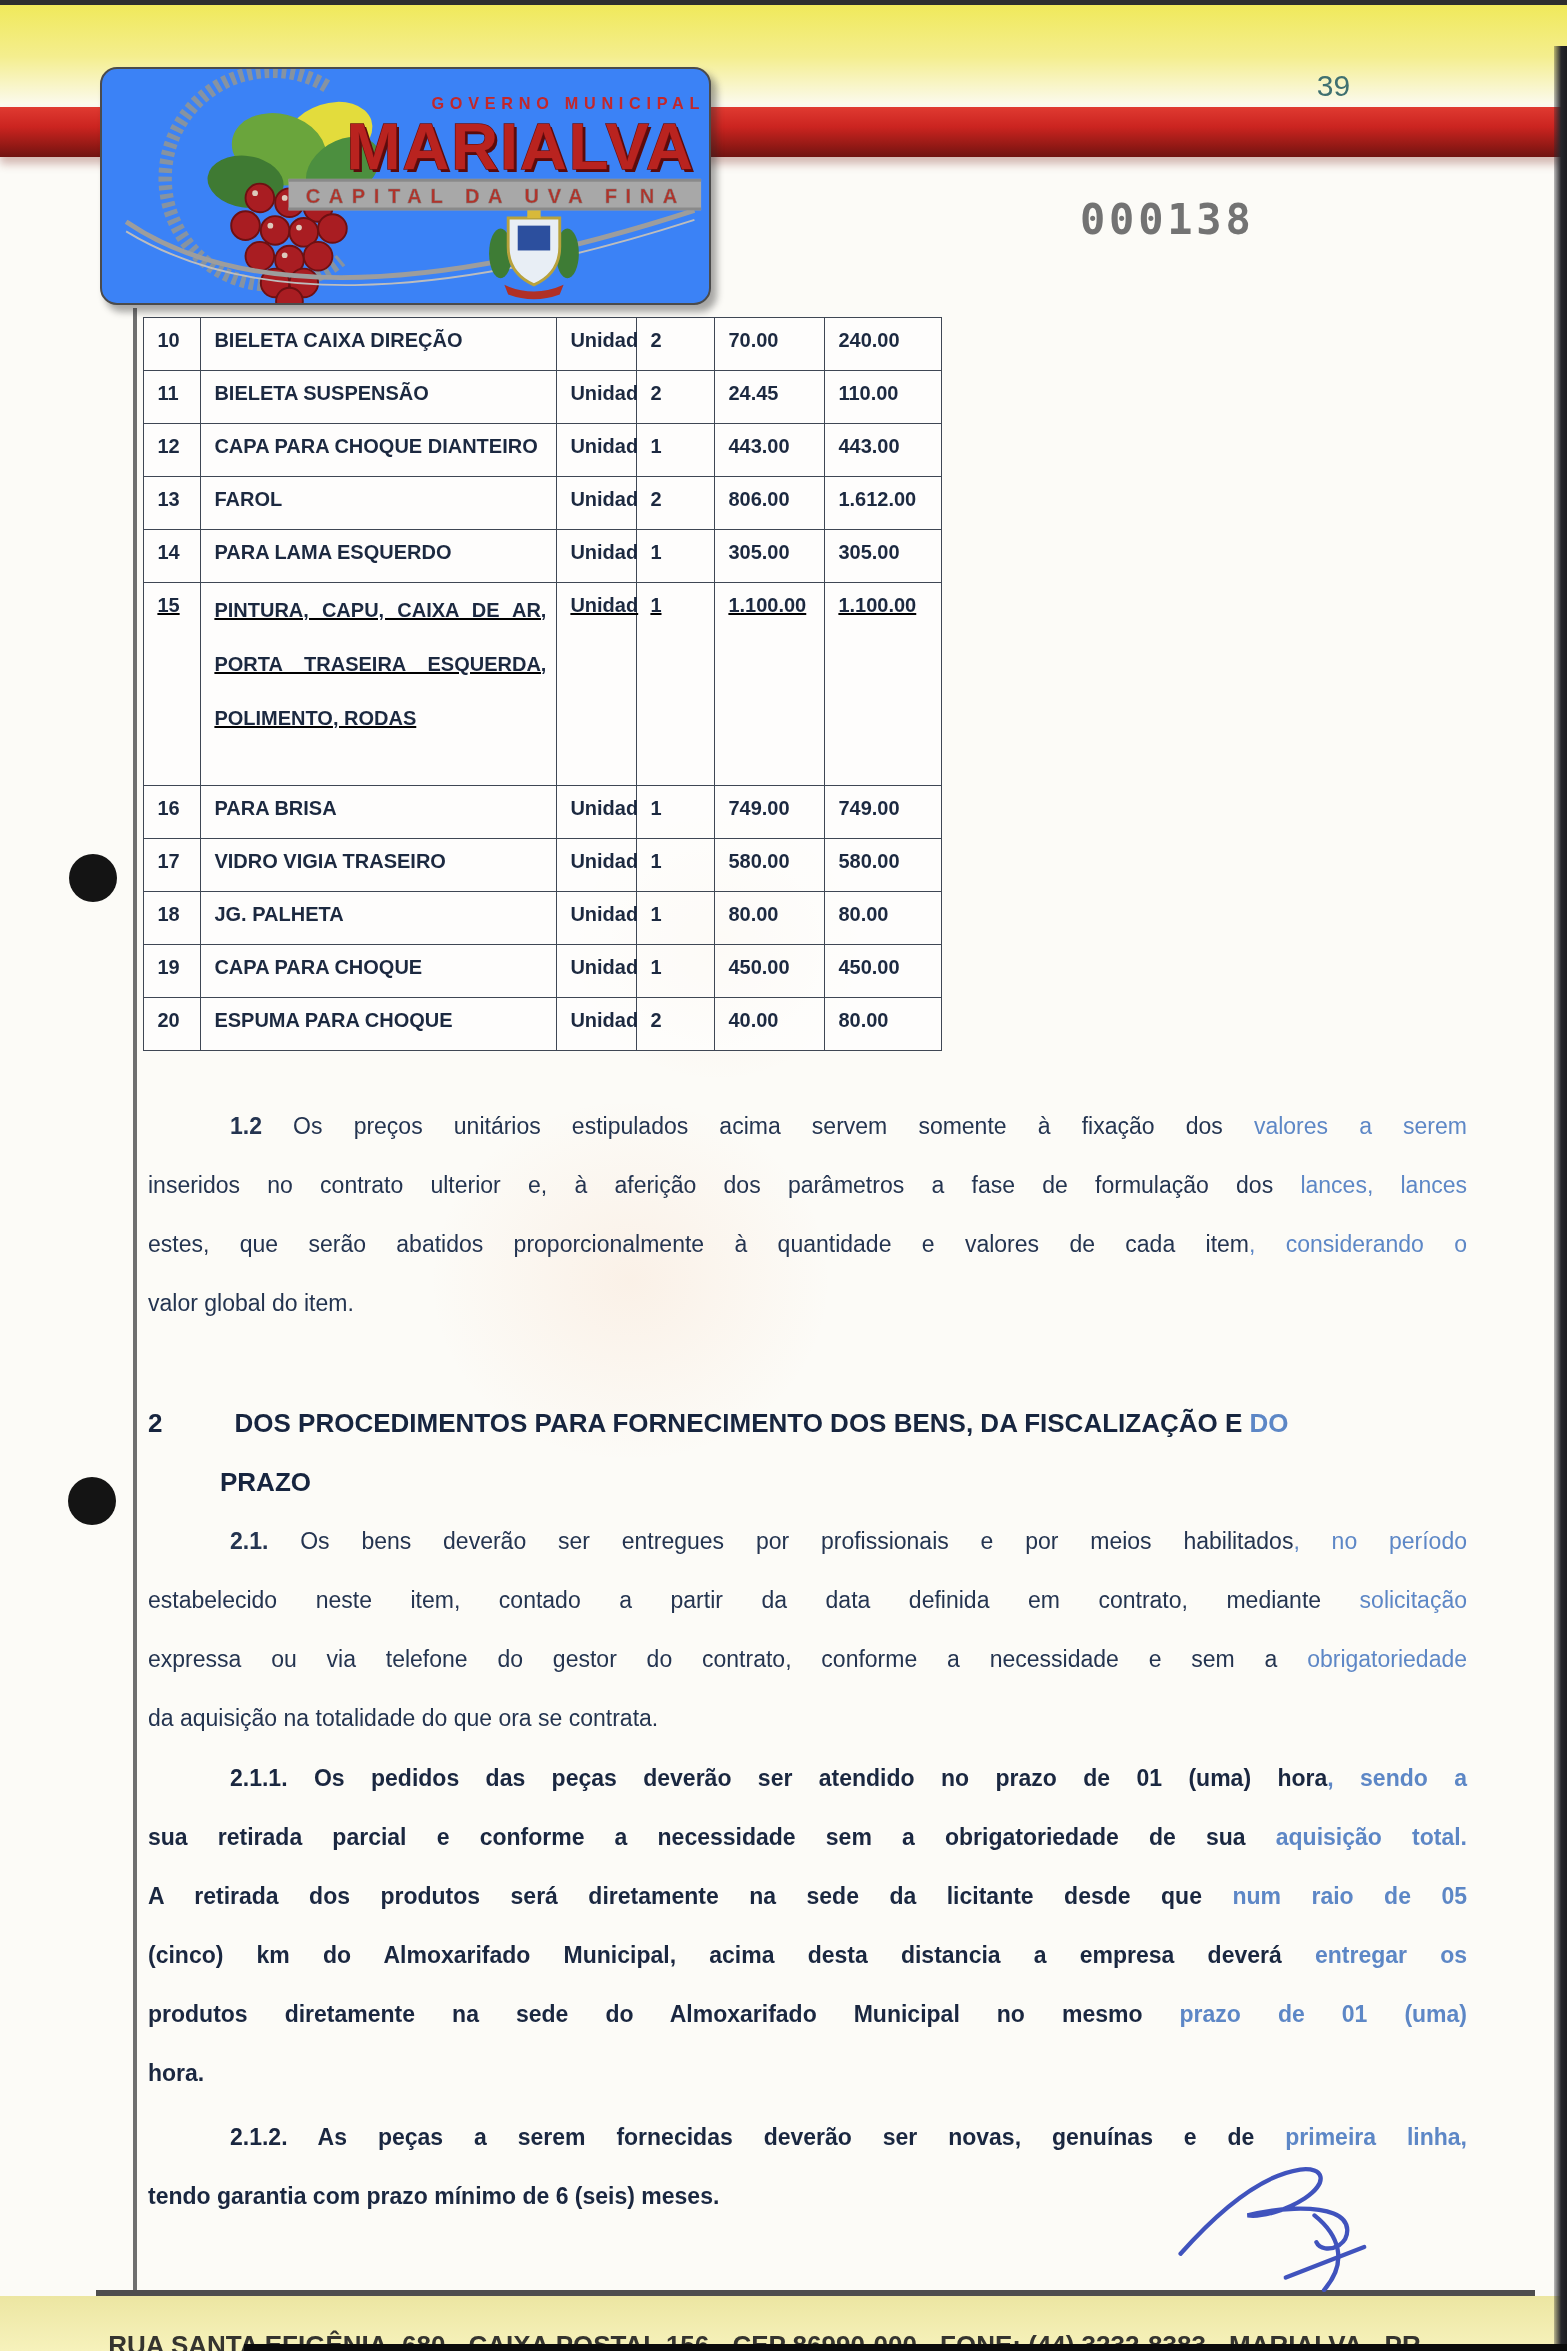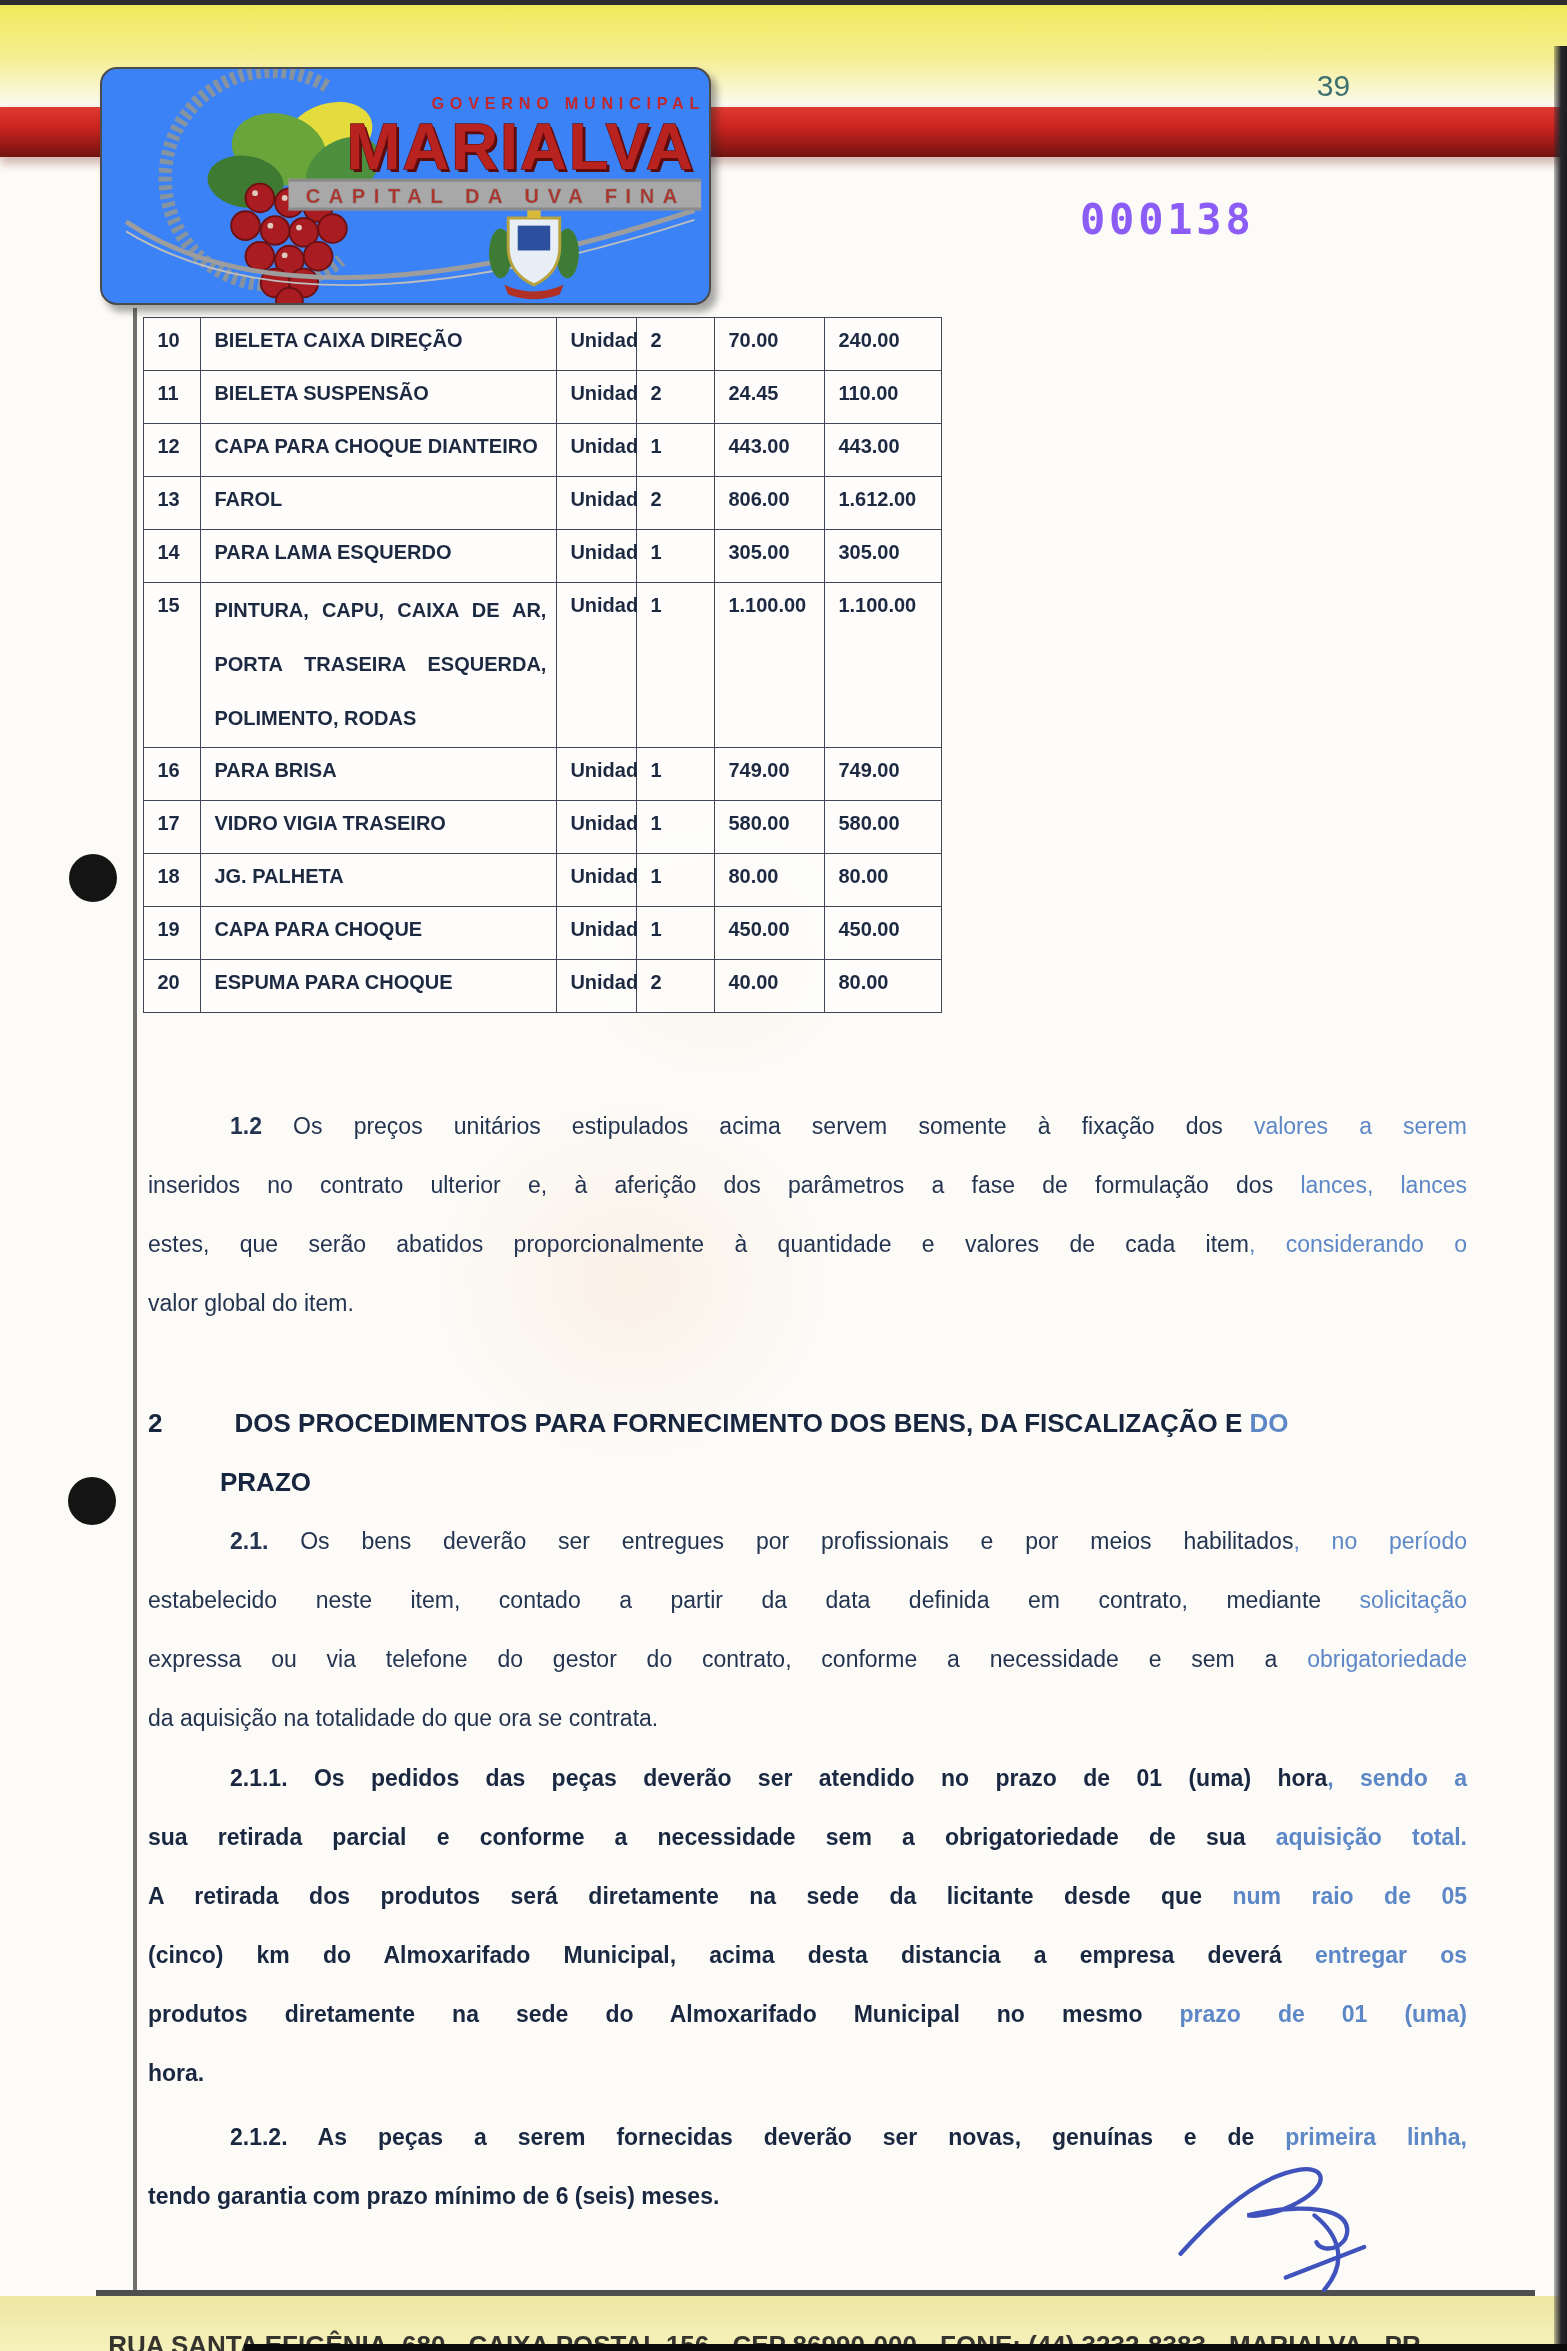--- a/index.html
+++ b/index.html
@@ -20,31 +20,31 @@
   .sm2{left:574px;top:813px;width:287px;height:268px;background:radial-gradient(closest-side,rgba(236,150,90,.08),rgba(236,150,90,0));}
   
   .yellow-band{position:absolute;left:0;top:3.8px;width:1568px;height:105px;
     background:linear-gradient(#f0e95a,#f4ee8e 50%,rgba(255,255,255,0));z-index:2;}
   .red-band{position:absolute;left:0;top:107px;width:1568px;height:50px;z-index:3;
     background:linear-gradient(#e03a31 0%,#cb2420 40%,#931915 78%,#701311 100%);
     box-shadow:0 6.7px 8.6px rgba(120,25,18,.30);}
   .page-number{position:absolute;left:1281px;top:69px;width:105px;text-align:center;
     font-size:30px;color:#3f7070;z-index:4;}
   .stamp{position:absolute;left:1080px;top:195px;font-family:"DejaVu Sans Mono",monospace;
-    font-weight:700;font-size:42px;letter-spacing:3.8px;color:#8b5cf6;z-index:4;}
+    font-weight:700;font-size:42px;letter-spacing:3.8px;color:#737373;z-index:4;}
   
   .logo-box{position:absolute;left:100px;top:67px;width:607px;height:234px;background:#3b82f6;
     border:2.9px solid #4b4b4b;border-radius:17px;z-index:5;box-shadow:5.7px 6.7px 7.6px rgba(40,40,40,.40);overflow:hidden;}
   
   table.items{position:absolute;left:143px;top:317px;border-collapse:collapse;table-layout:fixed;
     width:798px;z-index:4;background:rgba(255,255,255,.6);}
   table.items td{border:1.9px solid #3f4754;vertical-align:top;padding:7.6px 9.6px 0 13.4px;
     font-weight:700;font-size:20px;line-height:29px;color:#1c2940;}
   table.items tr{height:53px;}
-  table.items tr.tall{height:165px;}
+  table.items tr.tall{height:203px;text-decoration:underline;}
   td.f-num{padding-left:15.3px;}
   td.f-desc{text-align:justify;margin-left:27px;}
   tr.tall td.f-desc{line-height:54px;padding-top:0;}
   td.f-total{color:#40659e;}
   
   .para{position:absolute;left:148px;width:1319px;font-size:23px;line-height:59px;color:#243450;z-index:4;}
   .para.boldpara{font-weight:700;color:#1a2740;}
   .para .line{text-align:justify;text-align-last:justify;}
   .para .line.last{text-align-last:left;}
   .para .line.indent{text-indent:82px;}

